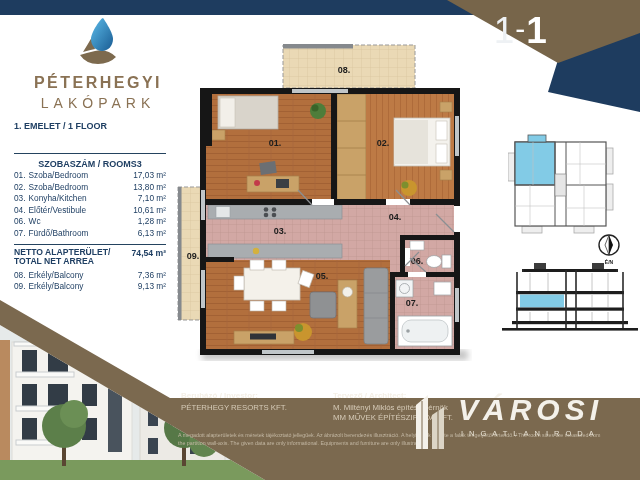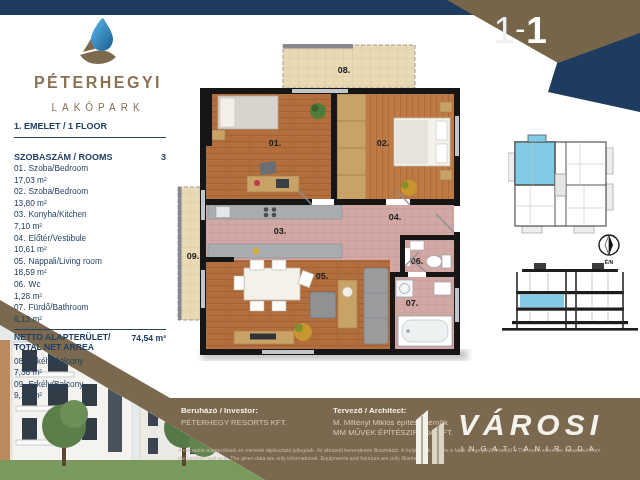--- a/index.html
+++ b/index.html
@@ -13,48 +13,48 @@
   
   .banner-svg{left:420px;top:0;width:220px;height:130px;}
   .unit-code{left:455px;top:10px;width:180px;color:#ffffff;font-size:37px;font-weight:bold;
              letter-spacing:1px;z-index:5;}
   .unit-code .thin{font-weight:normal;color:#eef1f4;}
   .unit-code .dash{font-weight:normal;font-size:30px;vertical-align:4px;}
 
   
   .logo{left:12px;top:16px;width:172px;text-align:center;color:#8a7254;}
   .logo-title{font-size:16px;font-weight:bold;letter-spacing:2.5px;margin-top:2px;}
-  .logo-sub{font-size:10px;letter-spacing:5px;margin-top:10px;}
+  .logo-sub{font-size:14px;letter-spacing:5px;margin-top:3px;}
 
   
   .sidebar{left:14px;top:121px;width:152px;color:#1f3f63;}
-  .floor-label{font-size:9px;font-weight:bold;padding-bottom:6px;border-bottom:1.6px solid #24435f;}
-  .shead{display:flex;justify-content:space-between;font-size:9px;font-weight:bold;margin-top:14px;line-height:11px;}
-  .srow{display:flex;justify-content:space-between;font-size:8.3px;line-height:11.6px;flex-direction:column;}
+  .floor-label{font-size:9px;font-weight:bold;padding-bottom:22px;border-bottom:1.6px solid #24435f;}
+  .shead{display:flex;justify-content:center;font-size:9px;font-weight:bold;margin-top:5px;line-height:11px;}
+  .srow{display:flex;justify-content:space-between;font-size:8.3px;line-height:11.6px;}
   .srow .sname span:first-child{margin-right:3px;}
   .rule{border-top:1.6px solid #24435f;margin-top:4px;}
   .net{display:flex;justify-content:space-between;margin-top:3px;}
   .netlbl{font-size:8.6px;font-weight:bold;line-height:9.6px;}
   .netval{font-size:8.6px;font-weight:bold;}
   .balc{margin-top:3px;}
 
   
   .bldg-title{left:512px;top:119px;font-size:9.5px;font-weight:bold;color:#1f3f63;letter-spacing:.3px;margin-top:45px;}
   .keyplan-svg{left:508px;top:134px;}
   .compass-svg{left:594px;top:234px;}
   .section-svg{left:500px;top:256px;}
 
   
   .plan-svg{left:172px;top:40px;}
   .plan-label{font-size:9px;font-weight:bold;fill:#1d1d1d;font-family:"Liberation Sans",sans-serif;}
 
   
   .photo-svg{left:0;top:322px;}
   .band-svg{left:0;top:0;width:640px;height:480px;pointer-events:none;}
-  .footer{left:170px;top:398px;width:470px;height:80px;color:#fff;}
+  .footer{left:170px;top:383px;width:470px;height:80px;color:#fff;}
   .f-label{position:absolute;font-size:8px;font-weight:bold;color:#f4efe6;}
   .f-text{position:absolute;font-size:7.8px;color:#d6cbb8;line-height:10px;}
   .disc{position:absolute;left:8px;top:48px;width:452px;font-size:5.3px;line-height:8px;color:#c3b8a4;z-index:2;}
   .agency{position:absolute;right:8px;top:8px;width:218px;z-index:3;}
   .agency-name{position:absolute;left:44px;top:2px;font-size:30px;font-weight:bold;letter-spacing:5px;color:#f4f1ea;font-style:italic;}
   .agency-sub{position:absolute;left:47px;top:38px;font-size:7.5px;letter-spacing:6px;color:#e8e2d4;}
 </style>
 </head>
 <body>
 
@@ -155,24 +155,20 @@
       </div>
     <div class="srow">
         <span class="sname"><span>03.</span><span>Konyha/Kitchen</span></span>
         <span class="sval">7,10 m²</span>
       </div>
     <div class="srow">
         <span class="sname"><span>04.</span><span>Előtér/Vestibule</span></span>
         <span class="sval">10,61 m²</span>
       </div>
     <div class="srow">
-        <span class="sname"><span>05.</span><span>Nappali/Living room</span></span>
-        <span class="sval">18,59 m²</span>
-      </div>
-    <div class="srow">
         <span class="sname"><span>06.</span><span>Wc</span></span>
         <span class="sval">1,28 m²</span>
       </div>
     <div class="srow">
         <span class="sname"><span>07.</span><span>Fürdő/Bathroom</span></span>
         <span class="sval">6,13 m²</span>
       </div>
     <div class="rule"></div>
     <div class="net">
       <div class="netlbl">

